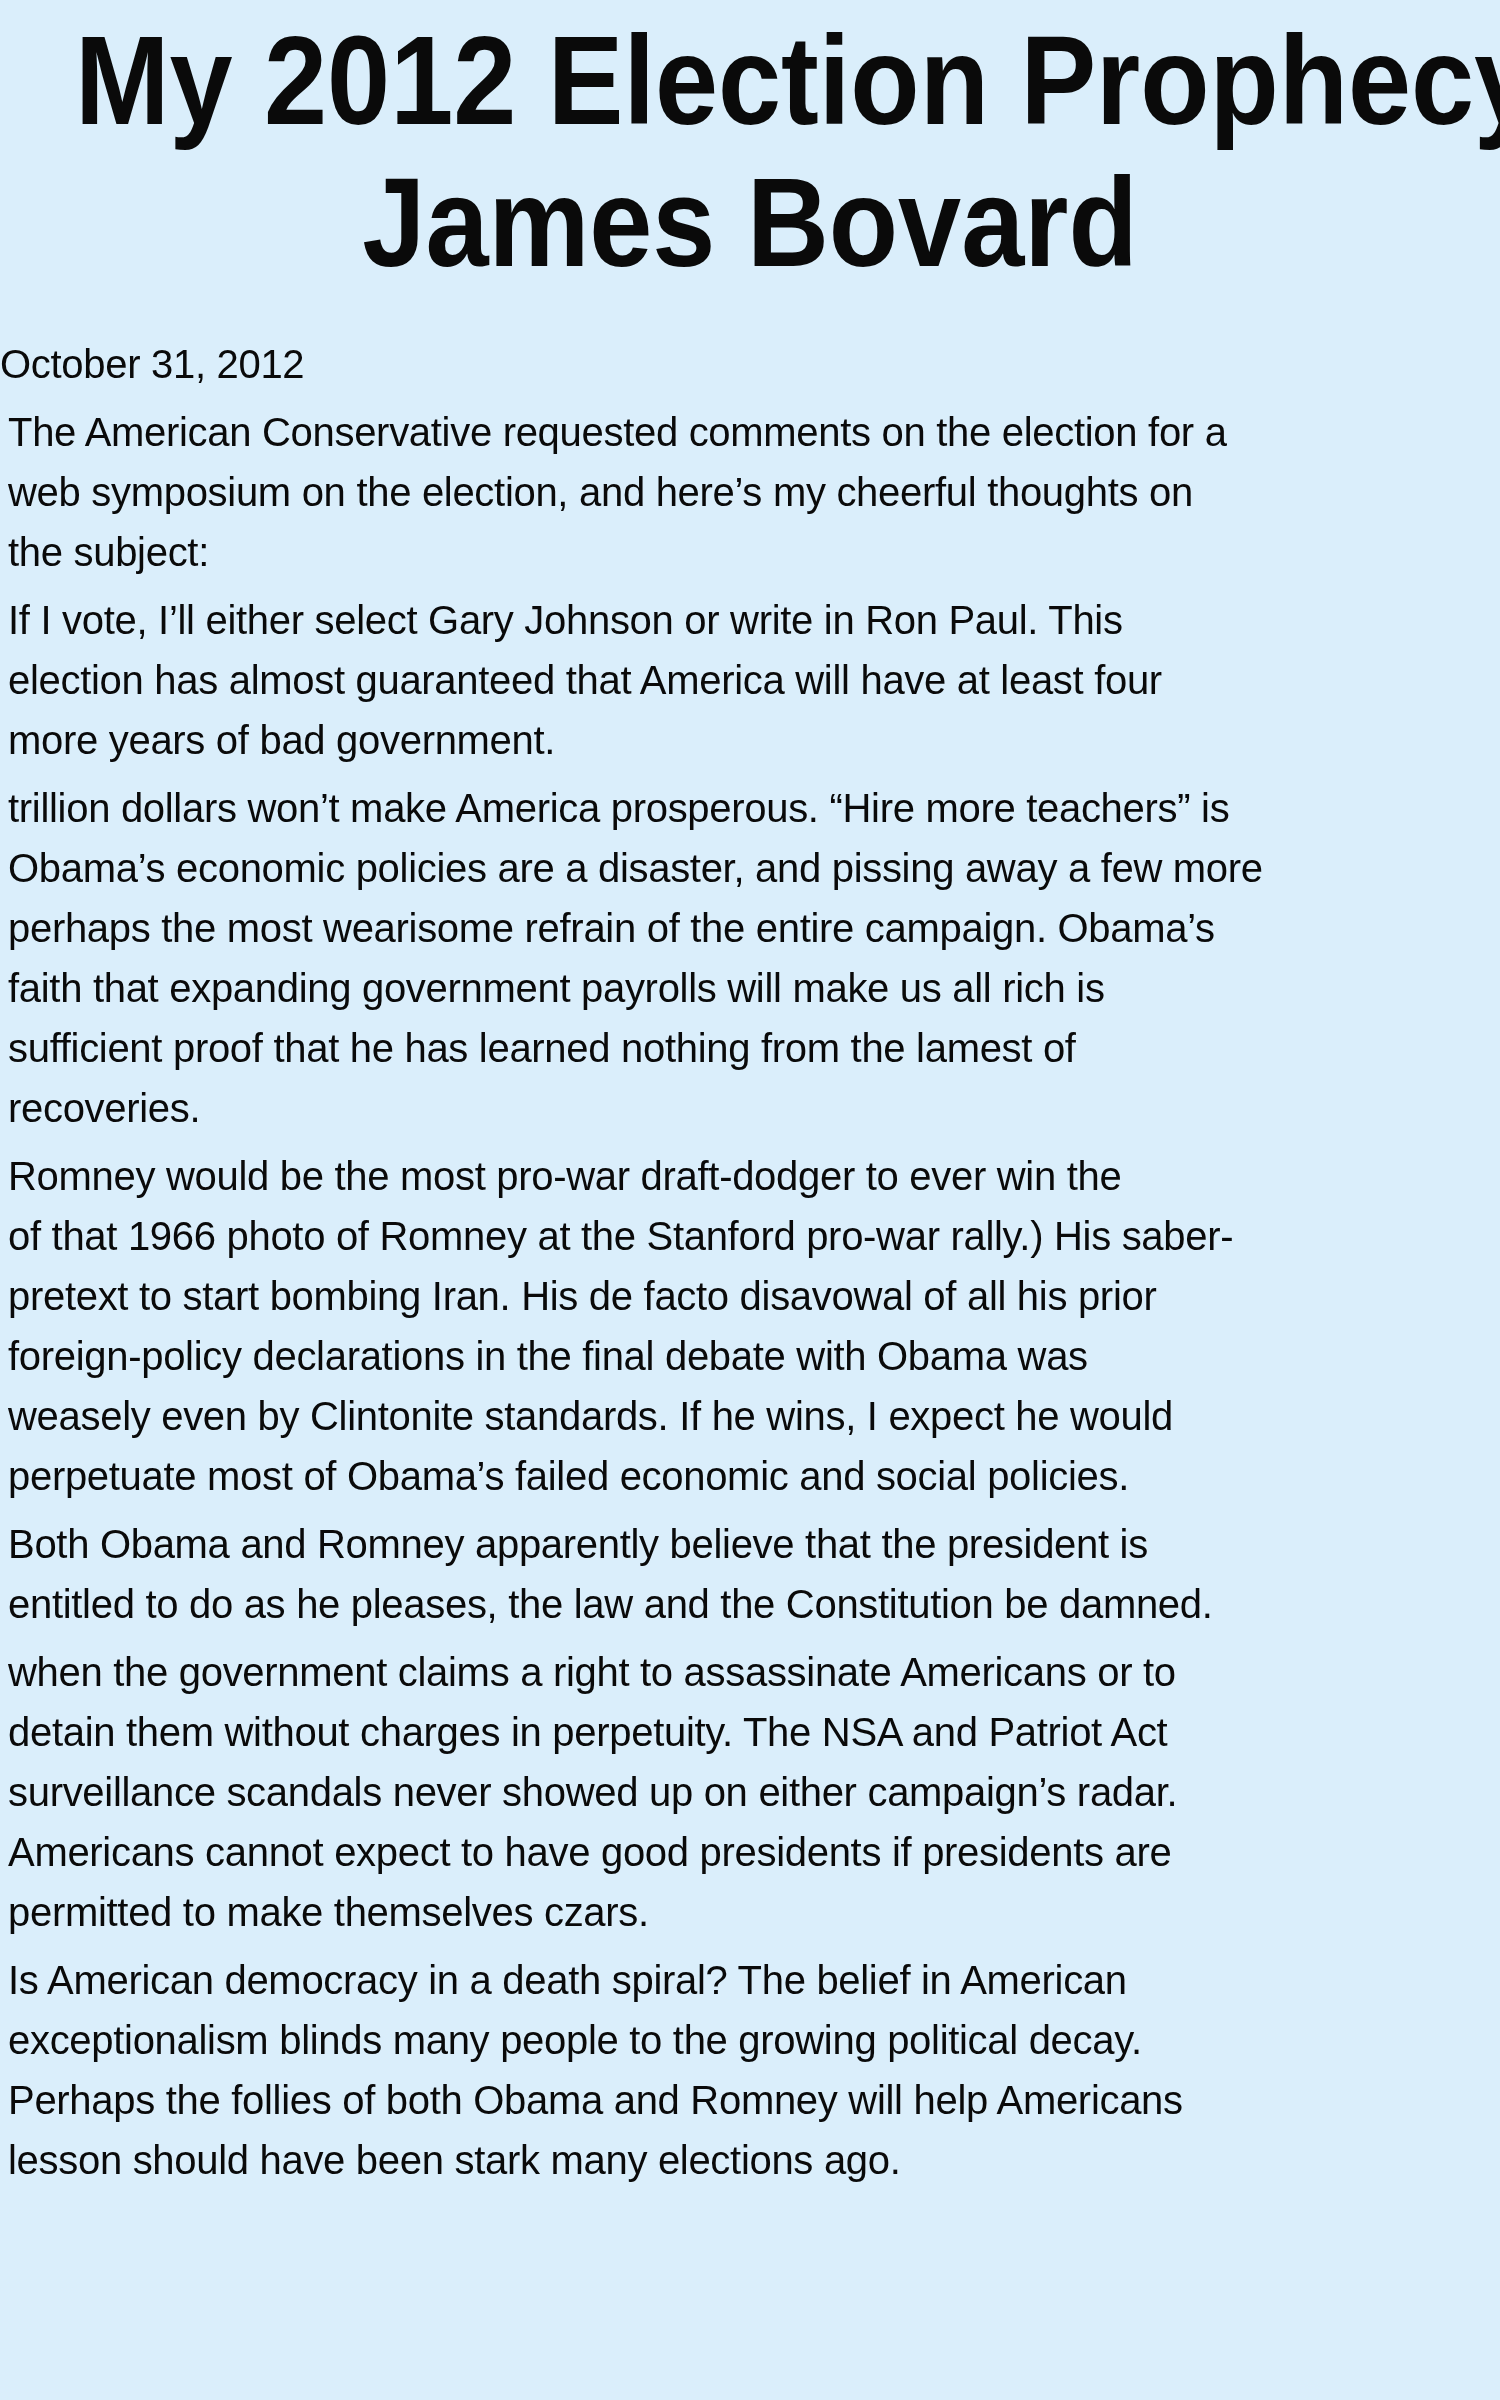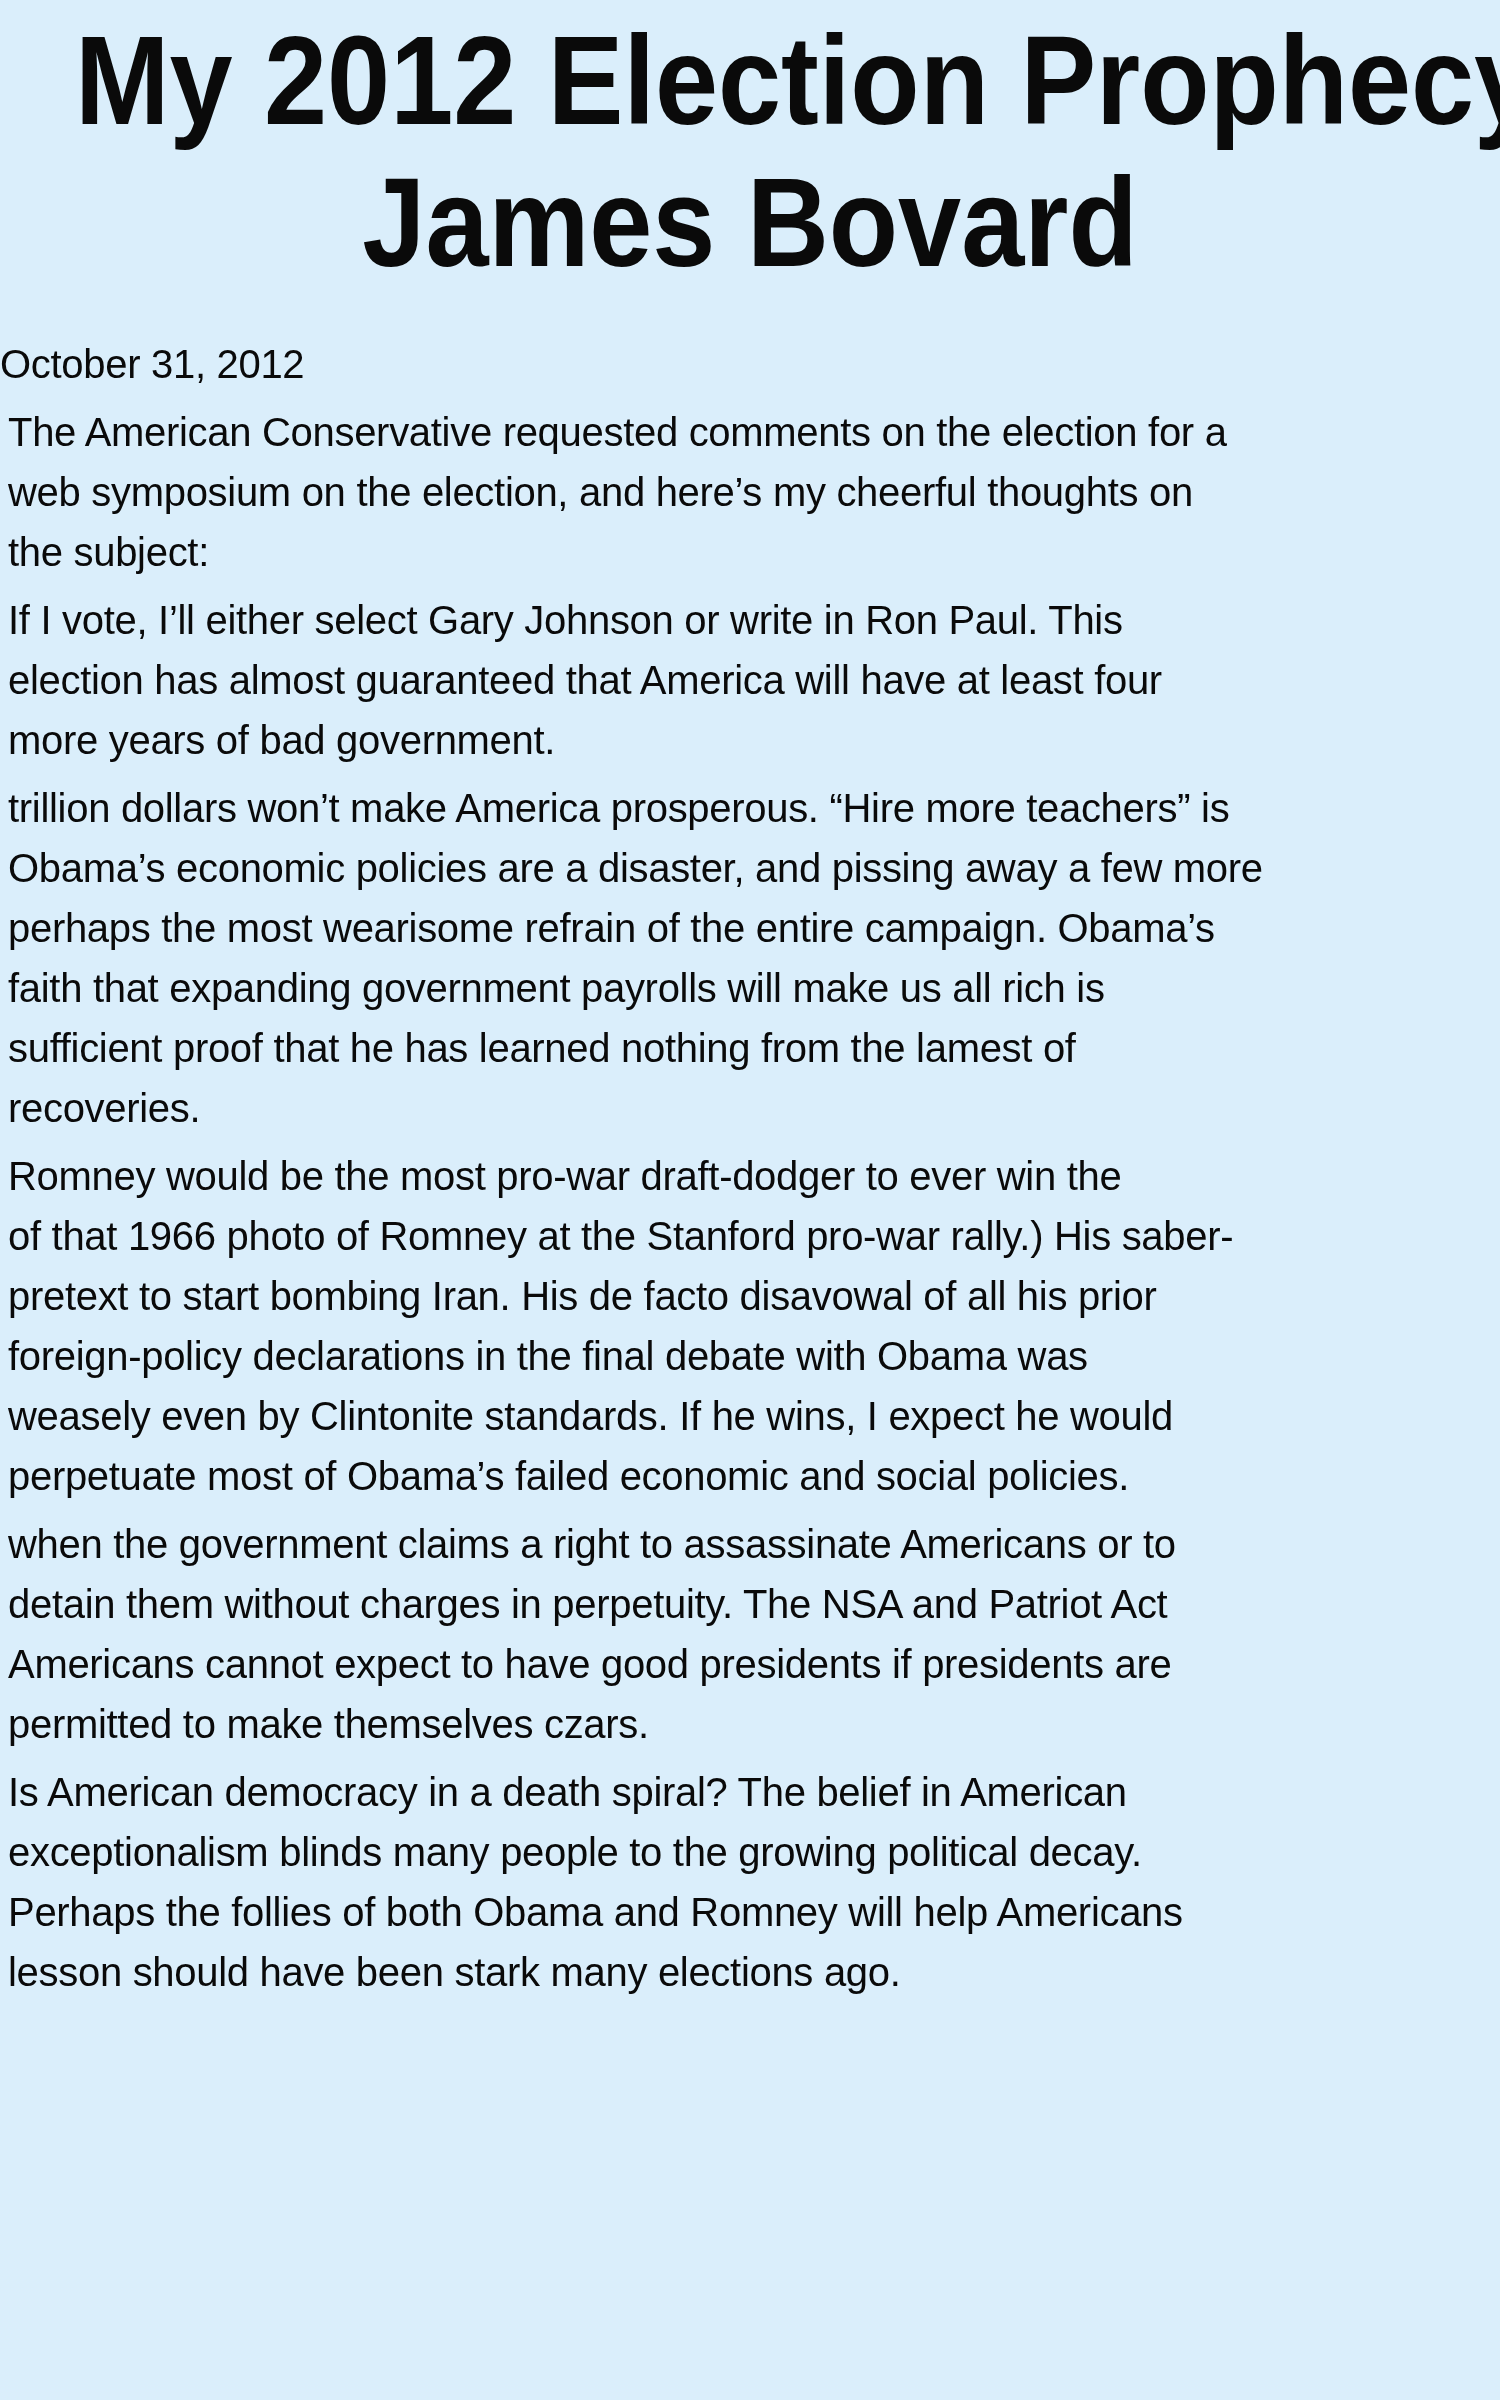--- a/index.html
+++ b/index.html
@@ -76,22 +76,27 @@
         </div>
         <div class="paragraph">
           <div class="body-line">Romney would be the most pro-war draft-dodger to ever win the</div>
           <div class="body-line">of that 1966 photo of Romney at the Stanford pro-war rally.) His saber-</div>
           <div class="body-line">pretext to start bombing Iran. His de facto disavowal of all his prior</div>
           <div class="body-line">foreign-policy declarations in the final debate with Obama was</div>
           <div class="body-line">weasely even by Clintonite standards. If he wins, I expect he would</div>
           <div class="body-line">perpetuate most of Obama’s failed economic and social policies.</div>
         </div>
         <div class="paragraph">
+          <div class="body-line">Both Obama and Romney apparently believe that the president is</div>
+          <div class="body-line">entitled to do as he pleases, the law and the Constitution be damned.</div>
+        </div>
+        <div class="paragraph">
           <div class="body-line">when the government claims a right to assassinate Americans or to</div>
           <div class="body-line">detain them without charges in perpetuity. The NSA and Patriot Act</div>
+          <div class="body-line">surveillance scandals never showed up on either campaign’s radar.</div>
           <div class="body-line">Americans cannot expect to have good presidents if presidents are</div>
           <div class="body-line">permitted to make themselves czars.</div>
         </div>
         <div class="paragraph">
           <div class="body-line">Is American democracy in a death spiral? The belief in American</div>
           <div class="body-line">exceptionalism blinds many people to the growing political decay.</div>
           <div class="body-line">Perhaps the follies of both Obama and Romney will help Americans</div>
           <div class="body-line">lesson should have been stark many elections ago.</div>
         </div>
       </div>

